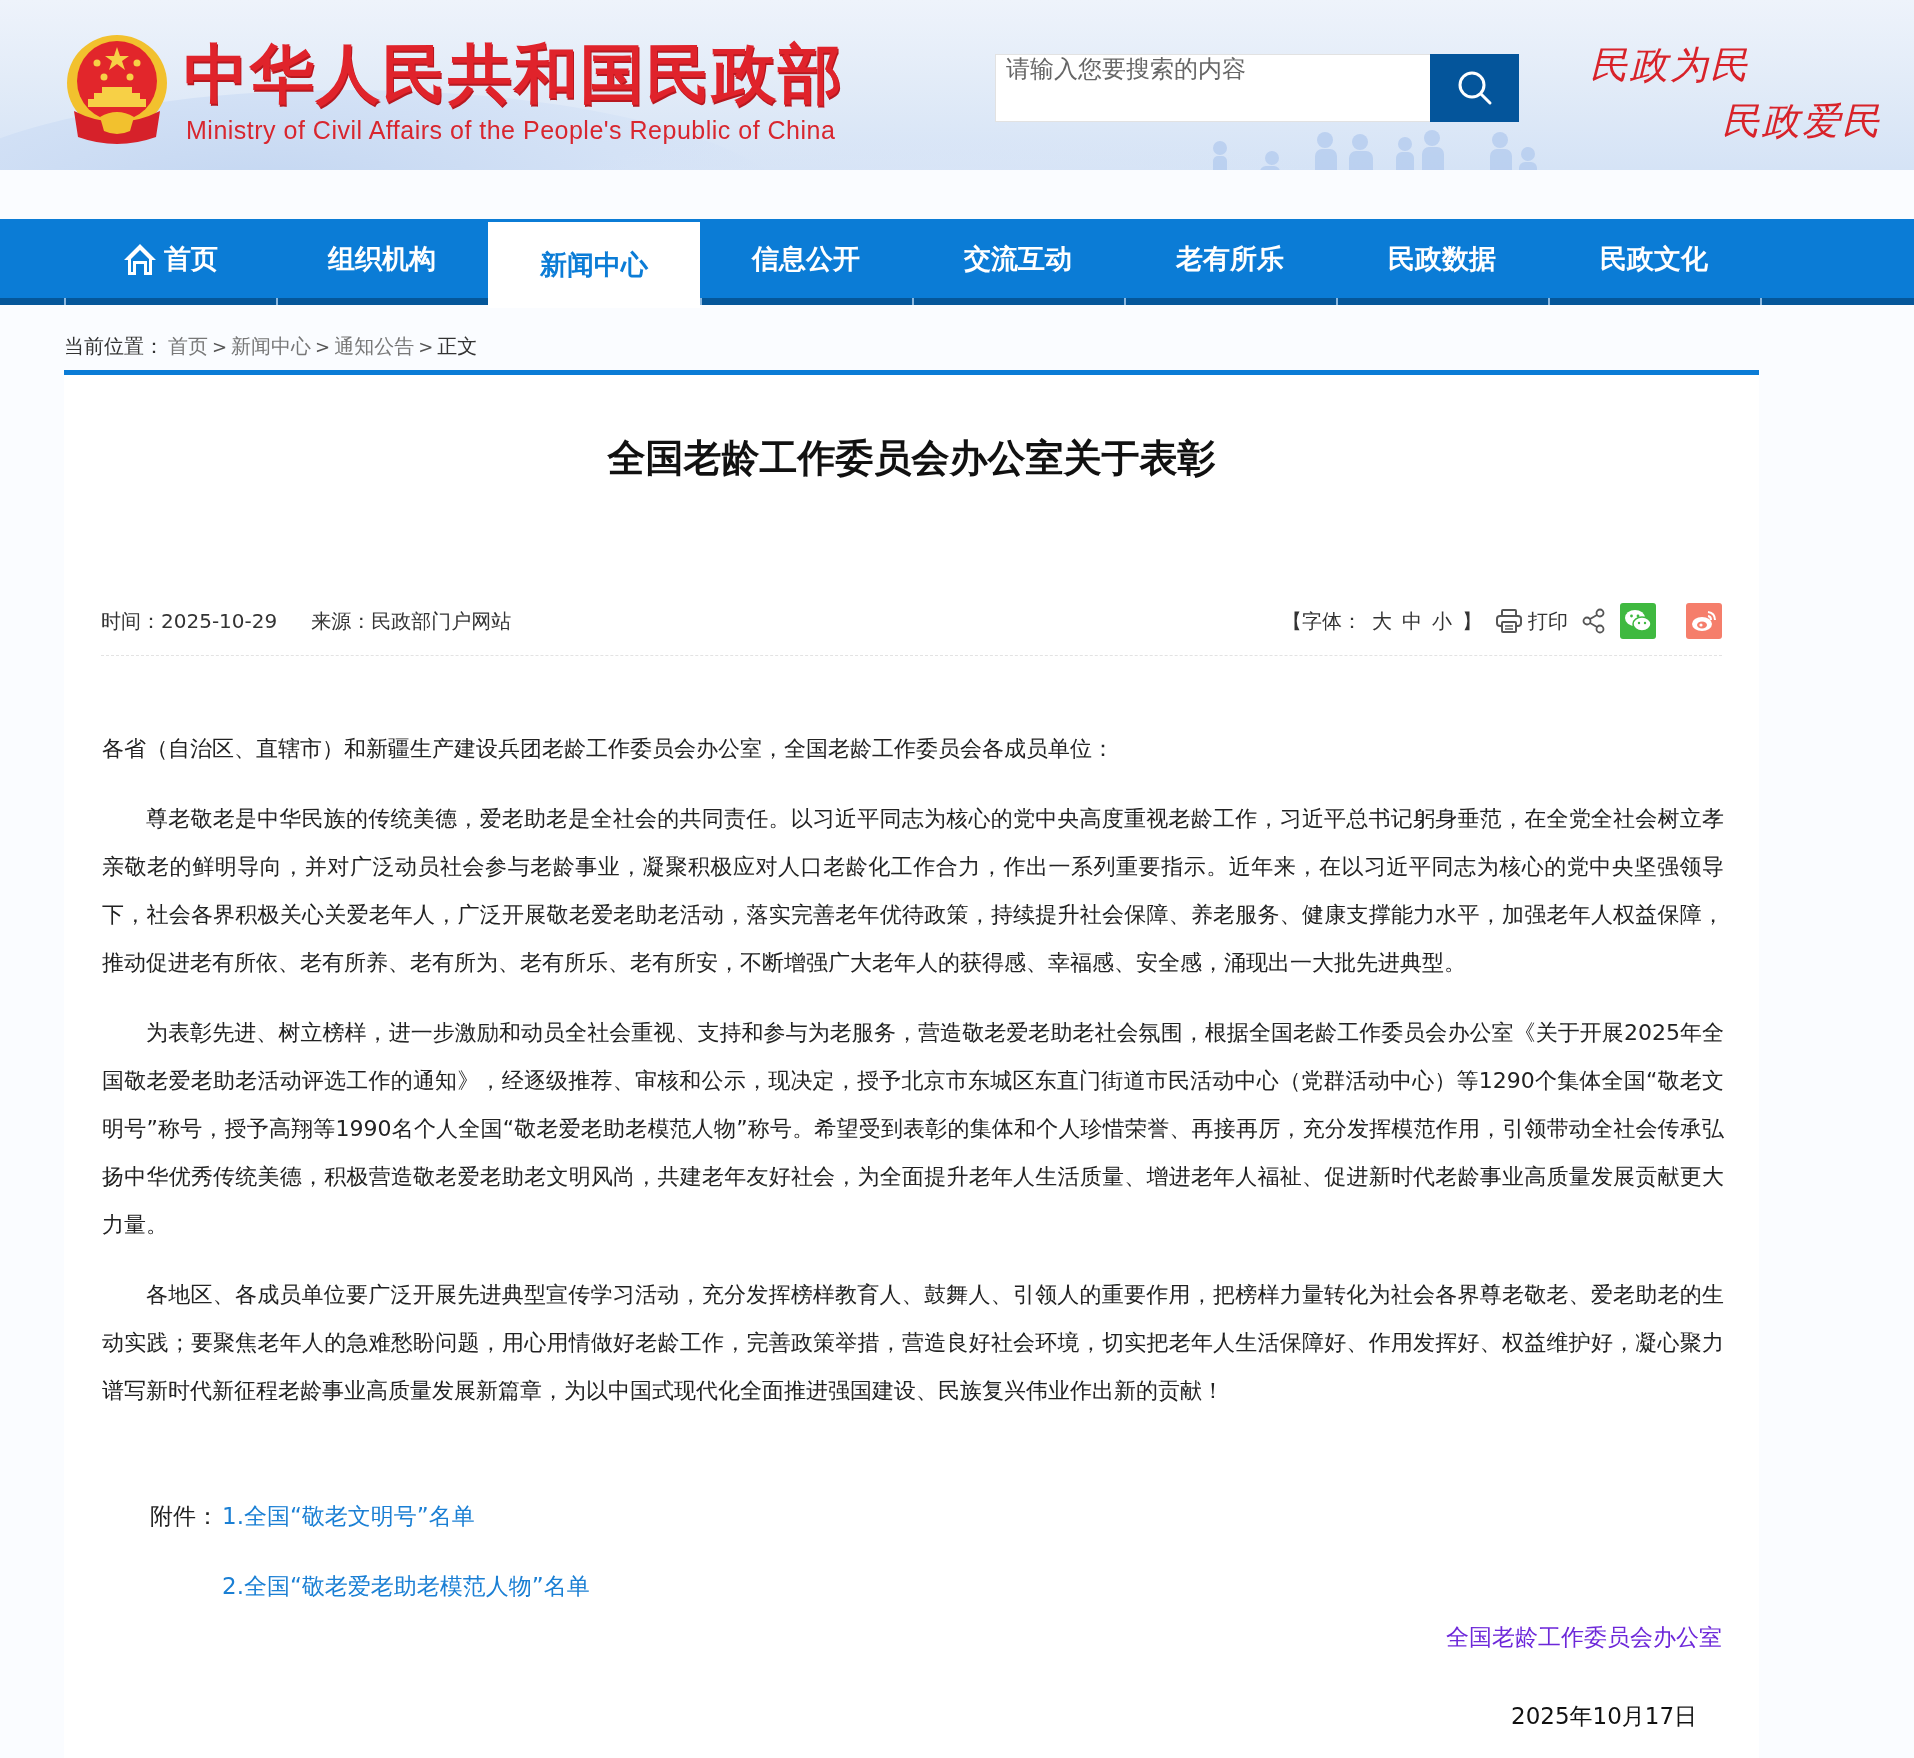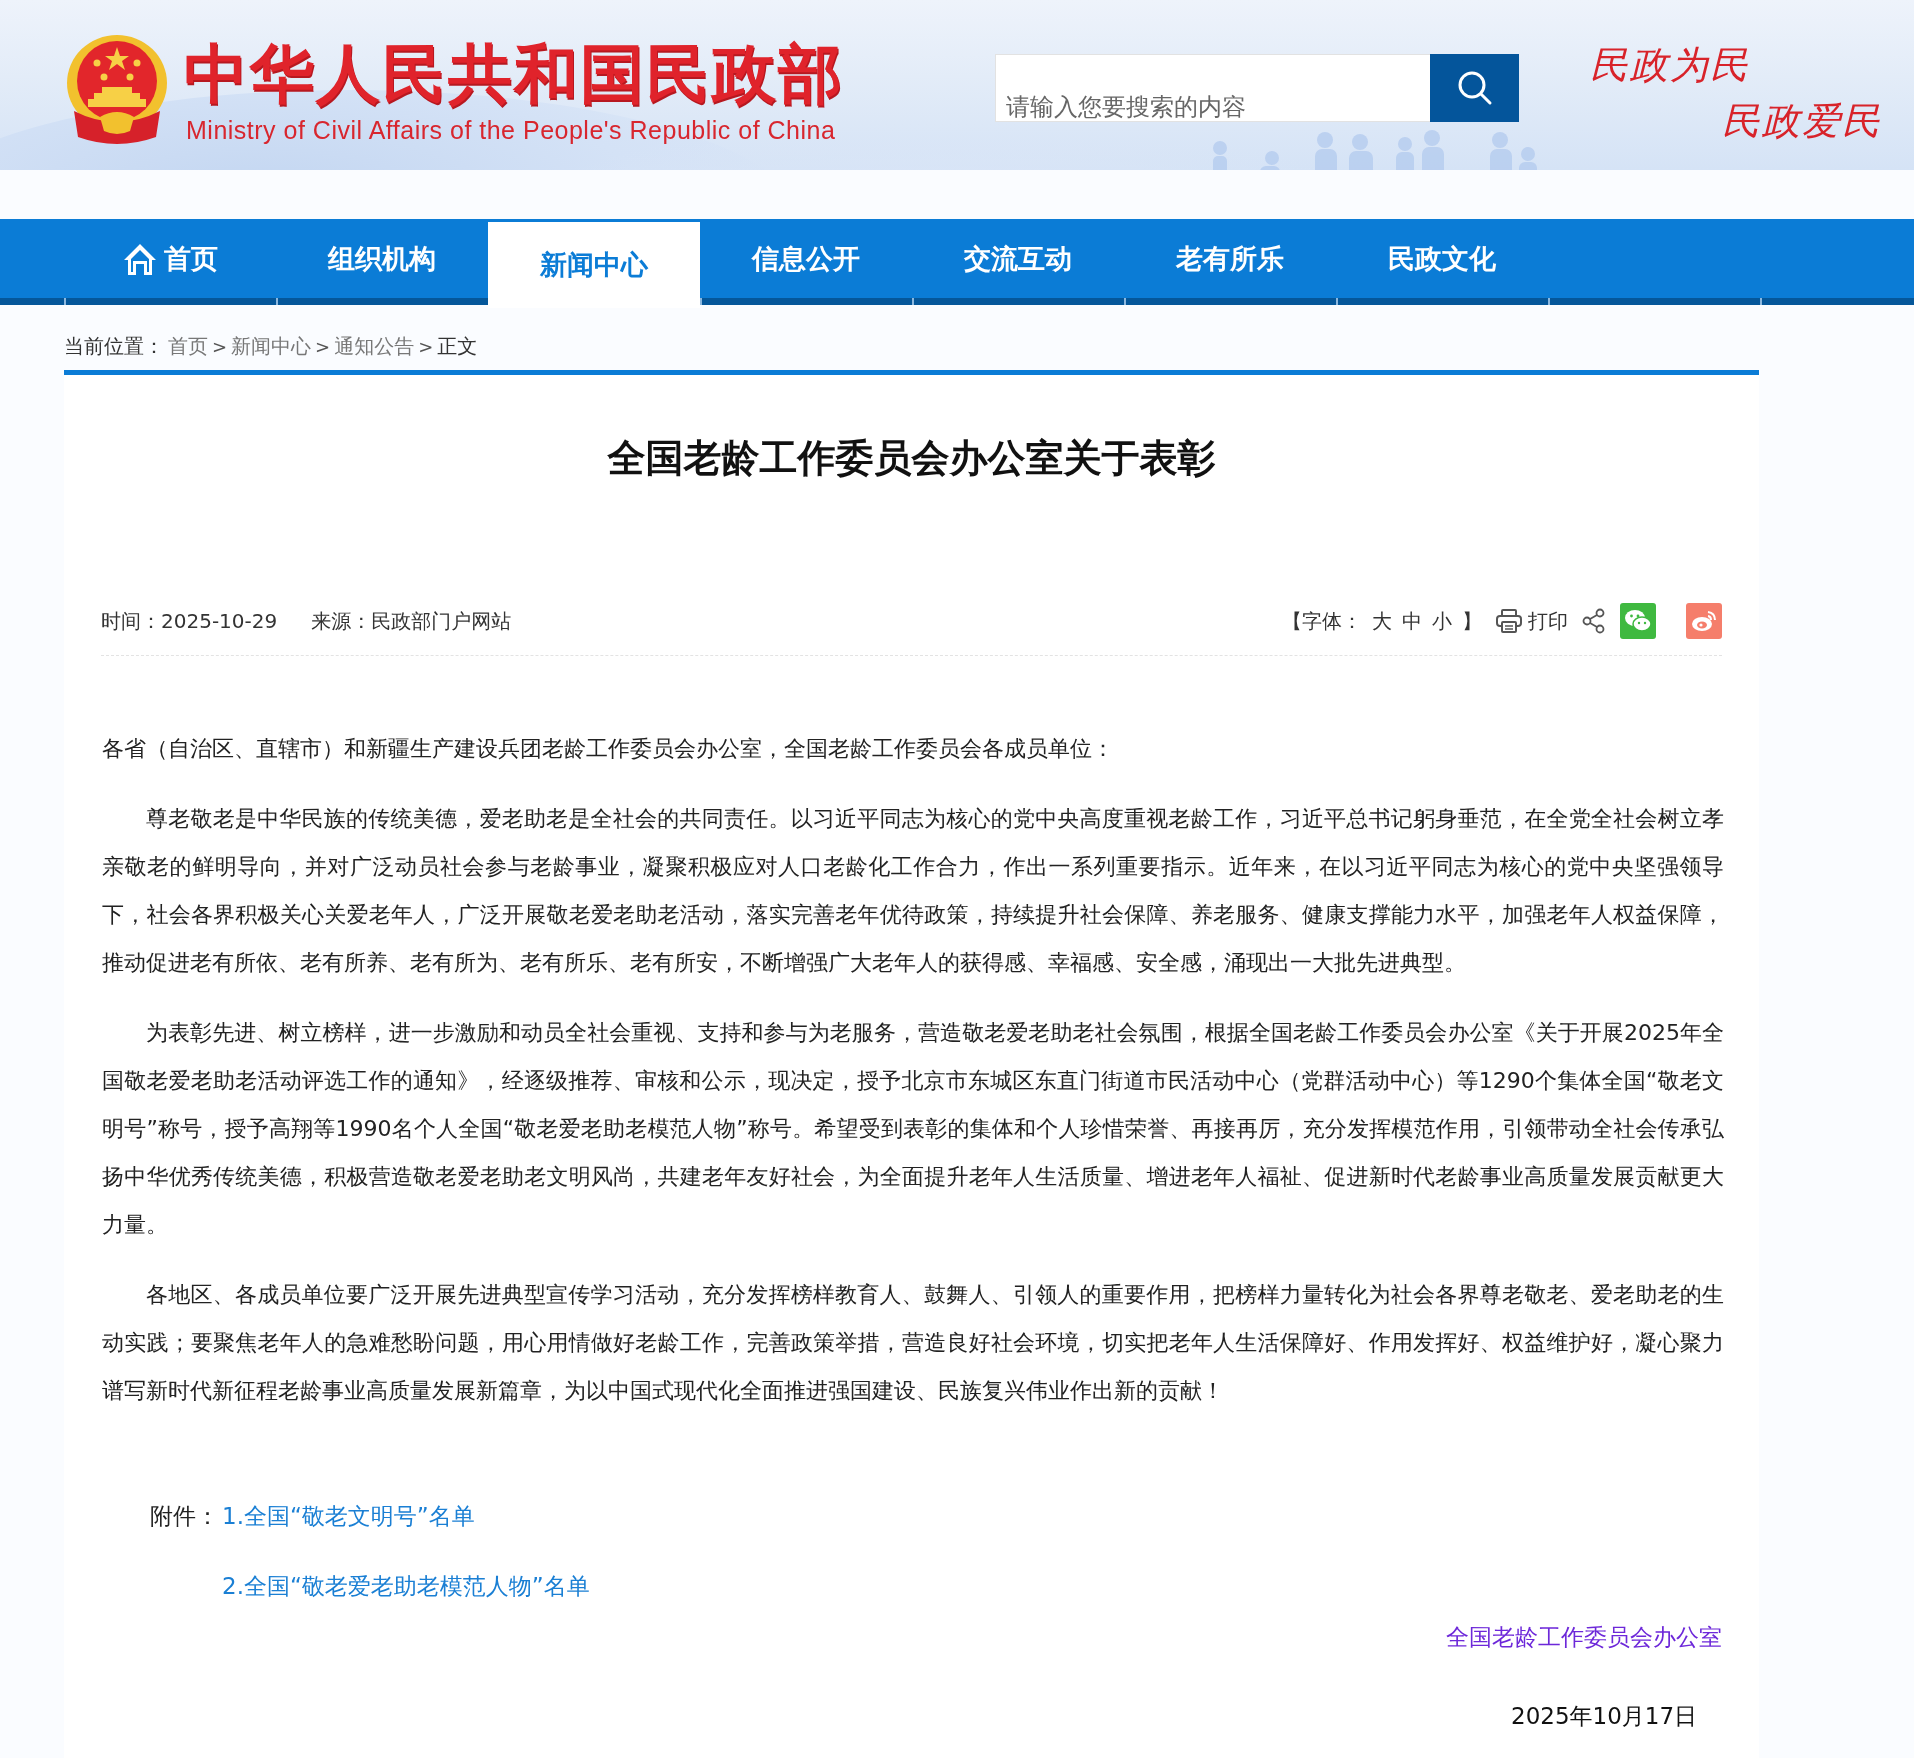--- a/index.html
+++ b/index.html
@@ -12,21 +12,21 @@
   .hill1 { position: absolute; left: -100px; top: 90px; width: 900px; height: 260px; border-radius: 50%;
     background: radial-gradient(ellipse at 40% 40%, #c3d6f1 0%, #d4e2f6 50%, rgba(220,232,248,0) 75%); }
   .hill2 { position: absolute; left: 500px; top: 120px; width: 900px; height: 200px; border-radius: 50%;
     background: radial-gradient(ellipse at 50% 50%, #dbe6f7 0%, rgba(225,235,249,0) 70%); }
   .emblem { position: absolute; left: 64px; top: 33px; width: 106px; height: 112px; }
   .site-title { position: absolute; left: 184px; top: 34px; font-family: "DejaVu Sans", sans-serif; font-weight: bold;
     font-size: 64px; letter-spacing: 2px; color: #e0232b; line-height: 80px; text-shadow: 1px 2px 0 #b71820; }
   .site-title-en { position: absolute; left: 186px; top: 116px; font-family: "Liberation Sans", sans-serif;
     font-size: 25px; color: #d8262e; letter-spacing: 0.5px; }
   .search-box { position: absolute; left: 995px; top: 54px; width: 436px; height: 68px; background: #fff;
-    border: 1px solid #e2e2e2; display: flex; align-items: flex-end; padding-left: 10px; }
+    border: 1px solid #e2e2e2; display: flex; align-items: flex-start; padding-left: 10px; }
   .search-input { border: 0; outline: none; background: transparent; font-size: 24px; color: #666; width: 100%;
     font-family: "DejaVu Sans", sans-serif; }
   .search-input::placeholder { color: #666; }
   .search-btn { position: absolute; left: 1430px; top: 54px; width: 89px; height: 68px; background: #04559b;
     display: flex; align-items: center; justify-content: center; cursor: pointer; }
   .slogan { position: absolute; font-family: "DejaVu Serif", serif; font-style: italic; font-size: 38px; color: #d8232a;
     letter-spacing: 2px; }
   .slogan1 { left: 1590px; top: 40px; }
   .slogan2 { left: 1722px; top: 96px; }
   .people { position: absolute; left: 1200px; top: 130px; width: 450px; height: 90px; }
@@ -162,20 +162,23 @@
     <div class="nav-item">
         <span>信息公开</span>
       </div>
     <div class="nav-item">
         <span>交流互动</span>
       </div>
     <div class="nav-item">
         <span>老有所乐</span>
       </div>
     <div class="nav-item">
+        <span>民政数据</span>
+      </div>
+    <div class="nav-item">
         <span>民政文化</span>
       </div>
   </div>
 </div>
 
 <div class="breadcrumb">
   <span>当前位置：</span>
   <span class="crumb-link">首页</span>
   <span class="sep">&gt;</span>
   <span class="crumb-link">新闻中心</span>

